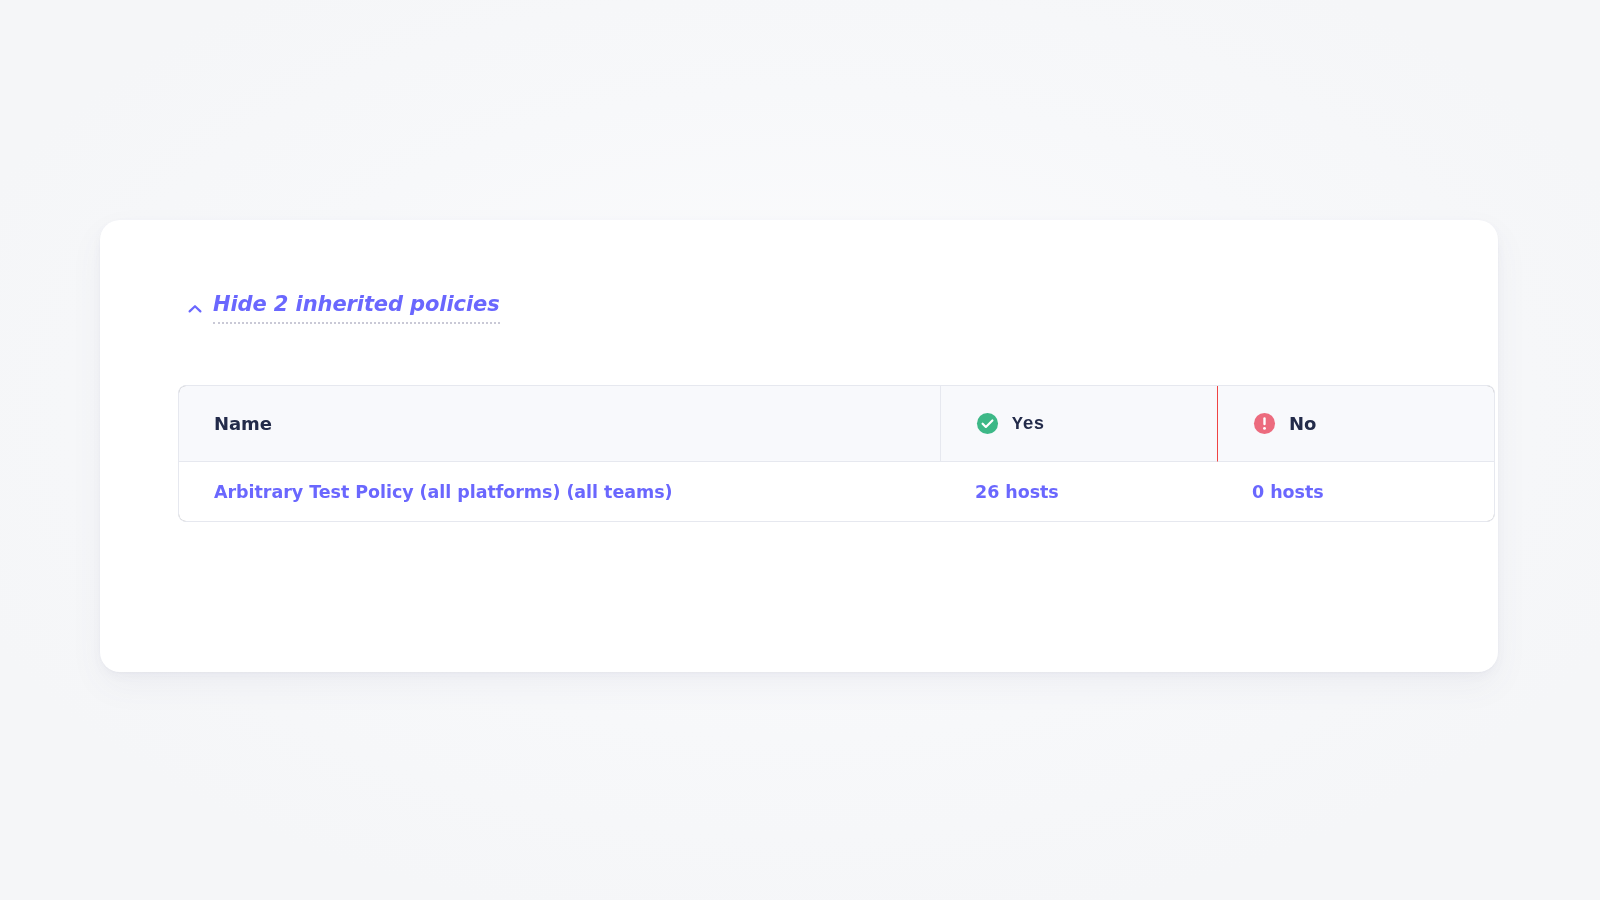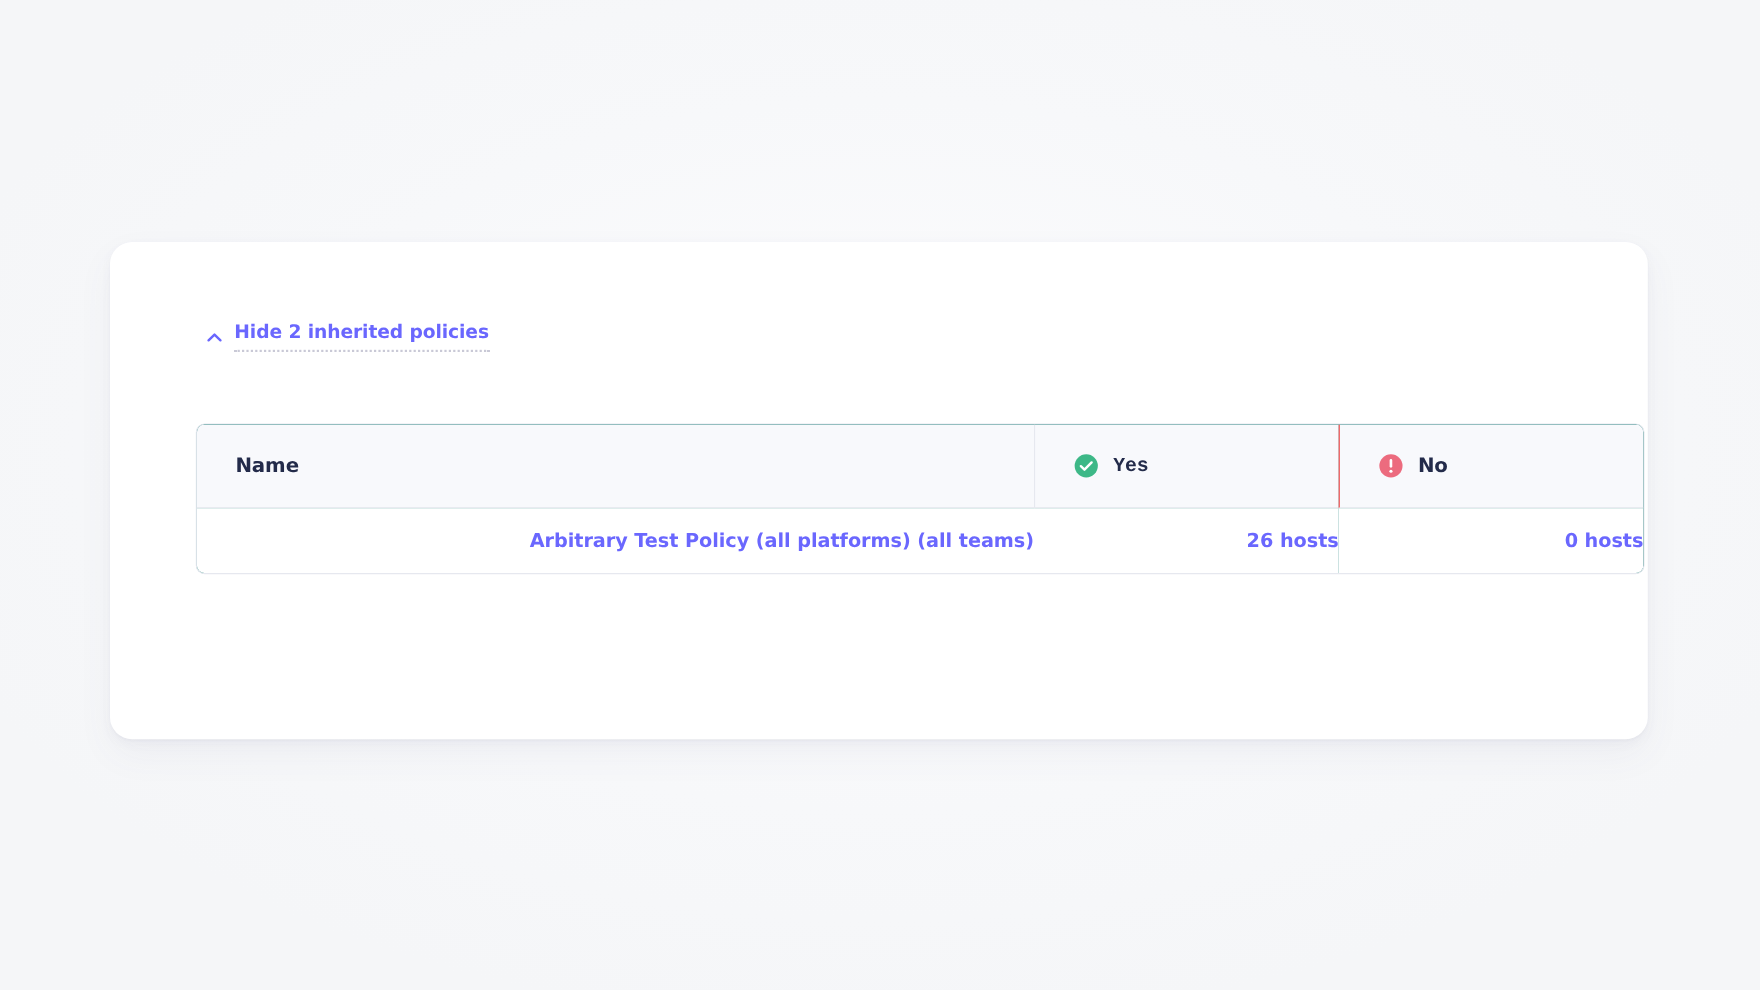--- a/index.html
+++ b/index.html
@@ -48,41 +48,42 @@
     user-select: none;
   }
   .chevron-icon {
     width: 20px;
     height: 20px;
     margin-right: 8px;
     display: block;
     flex: 0 0 auto;
   }
   .toggle-label {
-    font-size: 17px;
+    font-size: 21px;
     font-weight: 700;
     color: #6a67fe;
     letter-spacing: -0.1px;
     line-height: 1;
     padding-bottom: 7px;
     border-bottom: 2px dotted #c9c9d6;
+    font-style: italic;
   }
 
   
   .policy-table {
     position: absolute;
     left: 78px;
     top: 165px;
     width: 1208px;
     border: 1px solid #e6e8ef;
     border-radius: 8px;
     border-collapse: separate;
     border-spacing: 0;
     overflow: hidden;
-    background: #0f766e;
+    background: #a3a3a3;
     table-layout: fixed;
   }
 
   .policy-table thead th {
     background: #f8f9fc;
     height: 75px;
     padding: 0 0 0 35px;
     text-align: left;
     vertical-align: middle;
     font-size: 18px;
@@ -111,21 +112,20 @@
   .policy-table tbody td {
     height: 59px;
     padding: 0 0 0 35px;
     vertical-align: middle;
     font-size: 17.5px;
     font-weight: 700;
     color: #6a67fe;
     letter-spacing: -0.05px;
     border-bottom: 1px solid #eceef3;
     background: #ffffff;
-    text-align: right;
   }
   .policy-table tbody tr:last-child td {
     border-bottom: none;
   }
   .cell-link {
     color: #6a67fe;
     text-decoration: none;
     cursor: pointer;
   }
 </style>

